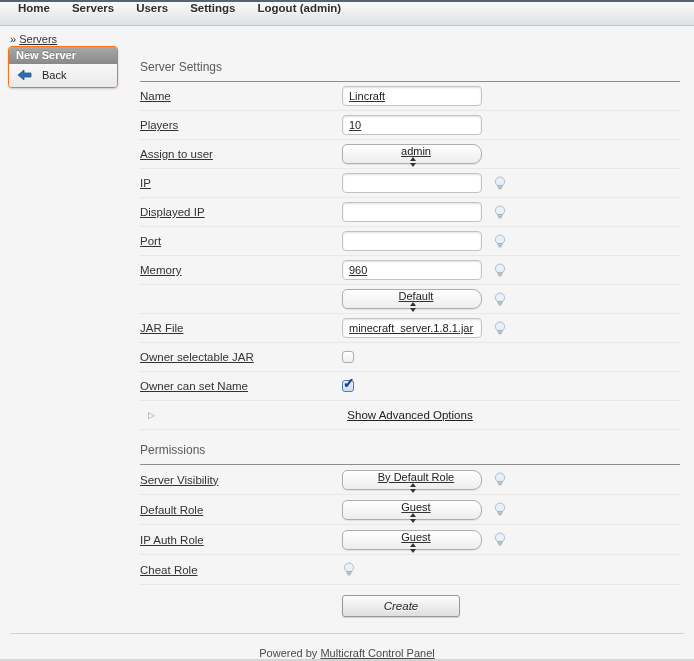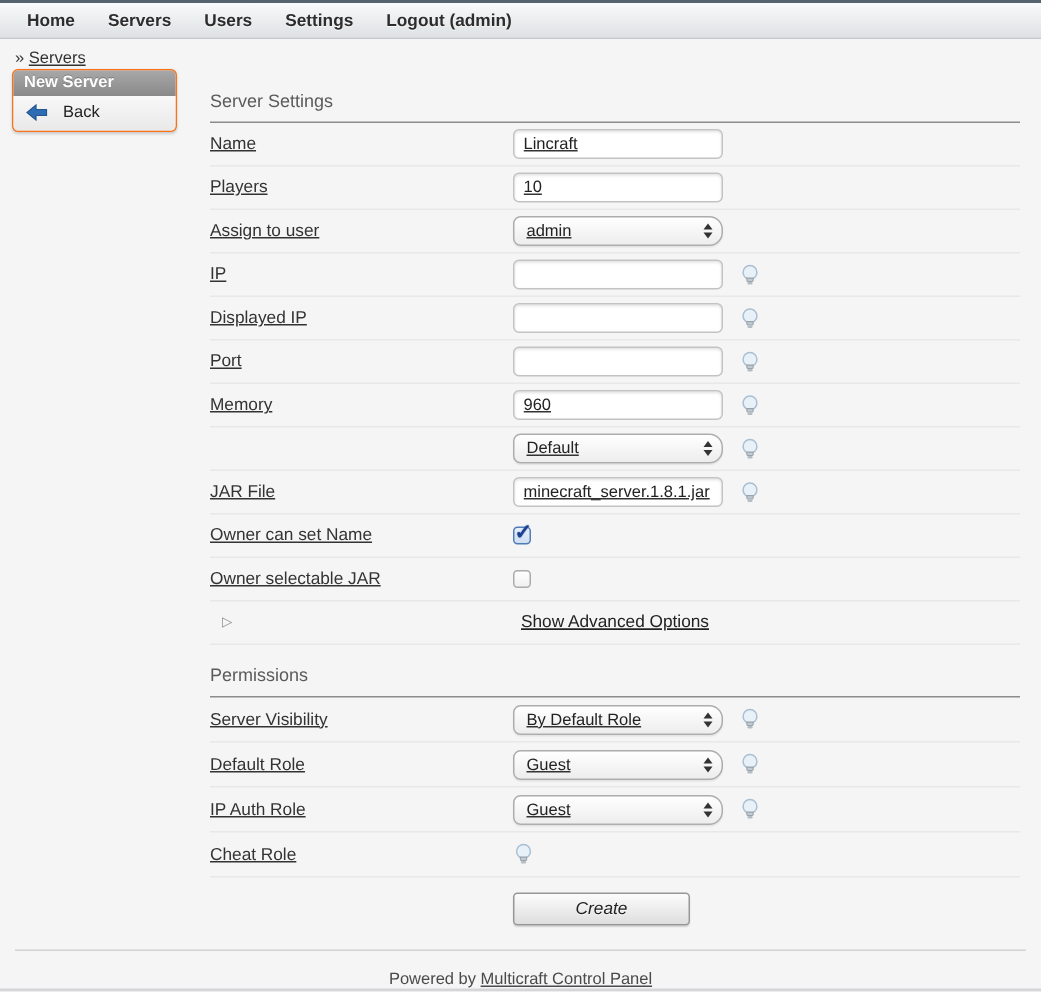--- a/index.html
+++ b/index.html
@@ -11,21 +11,21 @@
     position:relative;
     overflow:hidden;
   }
   
   .navbar {
     height:26px;
     border-top:2px solid #55646e;
     border-bottom:1px solid #c6c9cb;
     background:linear-gradient(#f8fafb, #dee1e3);
     display:flex;
-    align-items:center;
+    align-items:flex-start;
     padding-left:7px;
   }
   .nav-item {
     font-size:11.5px;
     font-weight:bold;
     color:#2d2d2d;
     padding:0 11px;
     cursor:pointer;
     text-shadow:0 1px 0 rgba(255,255,255,.7);
   }
@@ -119,20 +119,21 @@
     border-radius:5px 9px 9px 5px;
     background:linear-gradient(#ffffff, #ededed);
     box-shadow:0 1px 1px rgba(0,0,0,.08);
     display:flex;
     align-items:center;
     justify-content:space-between;
     padding-left:8px;
     font-size:11px;
     color:#222;
     cursor:pointer;
+    flex-direction:column;
   }
   .stepper {
     display:flex;
     flex-direction:column;
     gap:2px;
     margin-right:6px;
   }
   .stepper i { display:block; width:0; height:0; }
   .stepper .up { border-left:3.5px solid transparent; border-right:3.5px solid transparent; border-bottom:4px solid #333; }
   .stepper .dn { border-left:3.5px solid transparent; border-right:3.5px solid transparent; border-top:4px solid #333; }
@@ -349,33 +350,33 @@
         <svg width="14" height="15" viewBox="0 0 14 15">
           <circle cx="7" cy="5.6" r="4.6" fill="#e9f1f8" stroke="#a9bfd2"></circle>
           <path d="M4.9 9.4 h4.2 v1.4 a0.9 0.9 0 0 1 -0.9 0.9 h-2.4 a0.9 0.9 0 0 1 -0.9 -0.9 z" fill="#c3cbd2" stroke="#99a3ac" stroke-width="0.7"></path>
           <rect x="5.3" y="12" width="3.4" height="1.6" rx="0.8" fill="#b5bdc4"></rect>
         </svg>
       </span>
     </span>
   </div>
 
   <div class="frow">
+    <span class="flabel">Owner selectable JAR</span>
+    <span class="fctrl">
+      <span class="cb">
+        
+      </span>
+    </span>
+  </div>
+
+  <div class="frow">
     <span class="flabel">Owner can set Name</span>
     <span class="fctrl">
       <span class="cb checked">
         <span class="tick">✓</span>
-      </span>
-    </span>
-  </div>
-
-  <div class="frow">
-    <span class="flabel">Owner selectable JAR</span>
-    <span class="fctrl">
-      <span class="cb">
-        
       </span>
     </span>
   </div>
 
   <div class="frow">
     <span class="disclosure">▷</span>
     <a class="adv-link">Show Advanced Options</a>
   </div>
 
   <div class="section-title" style="">Permissions</div>

